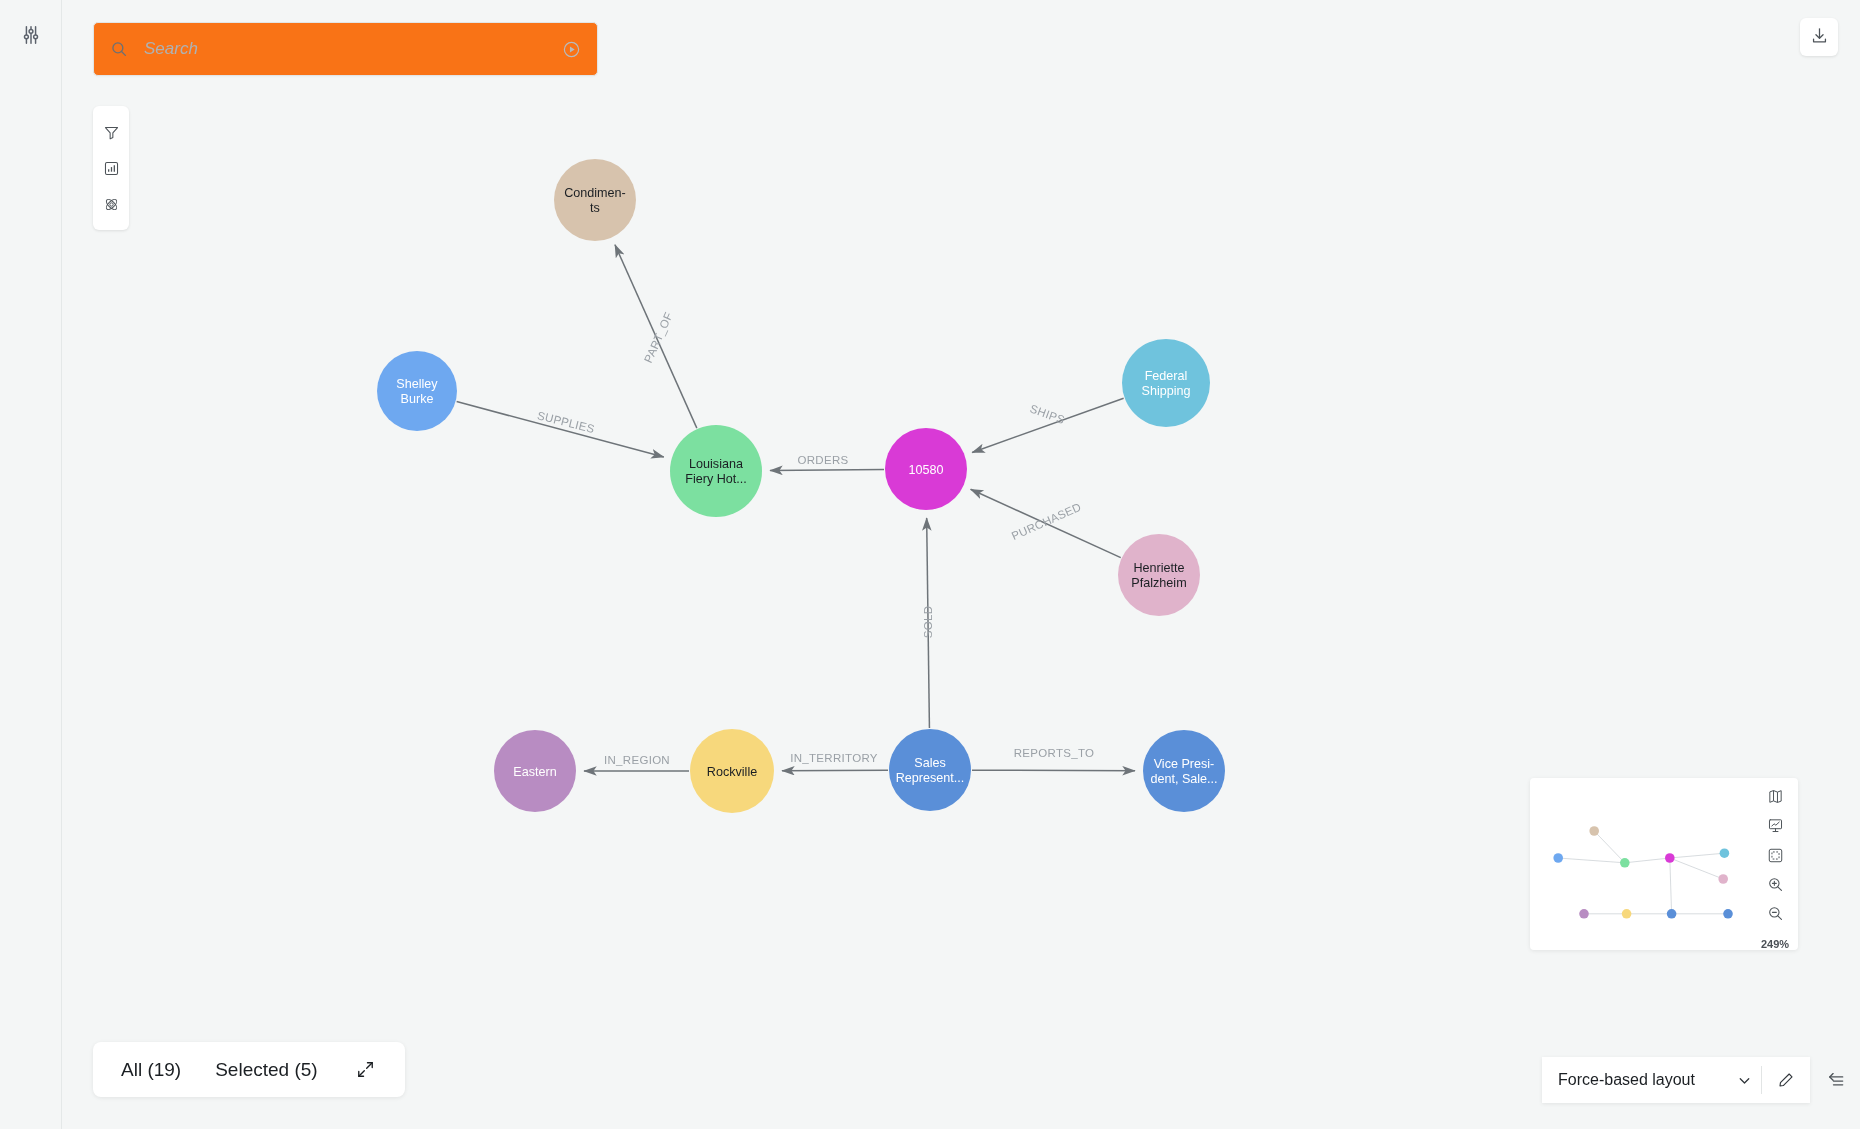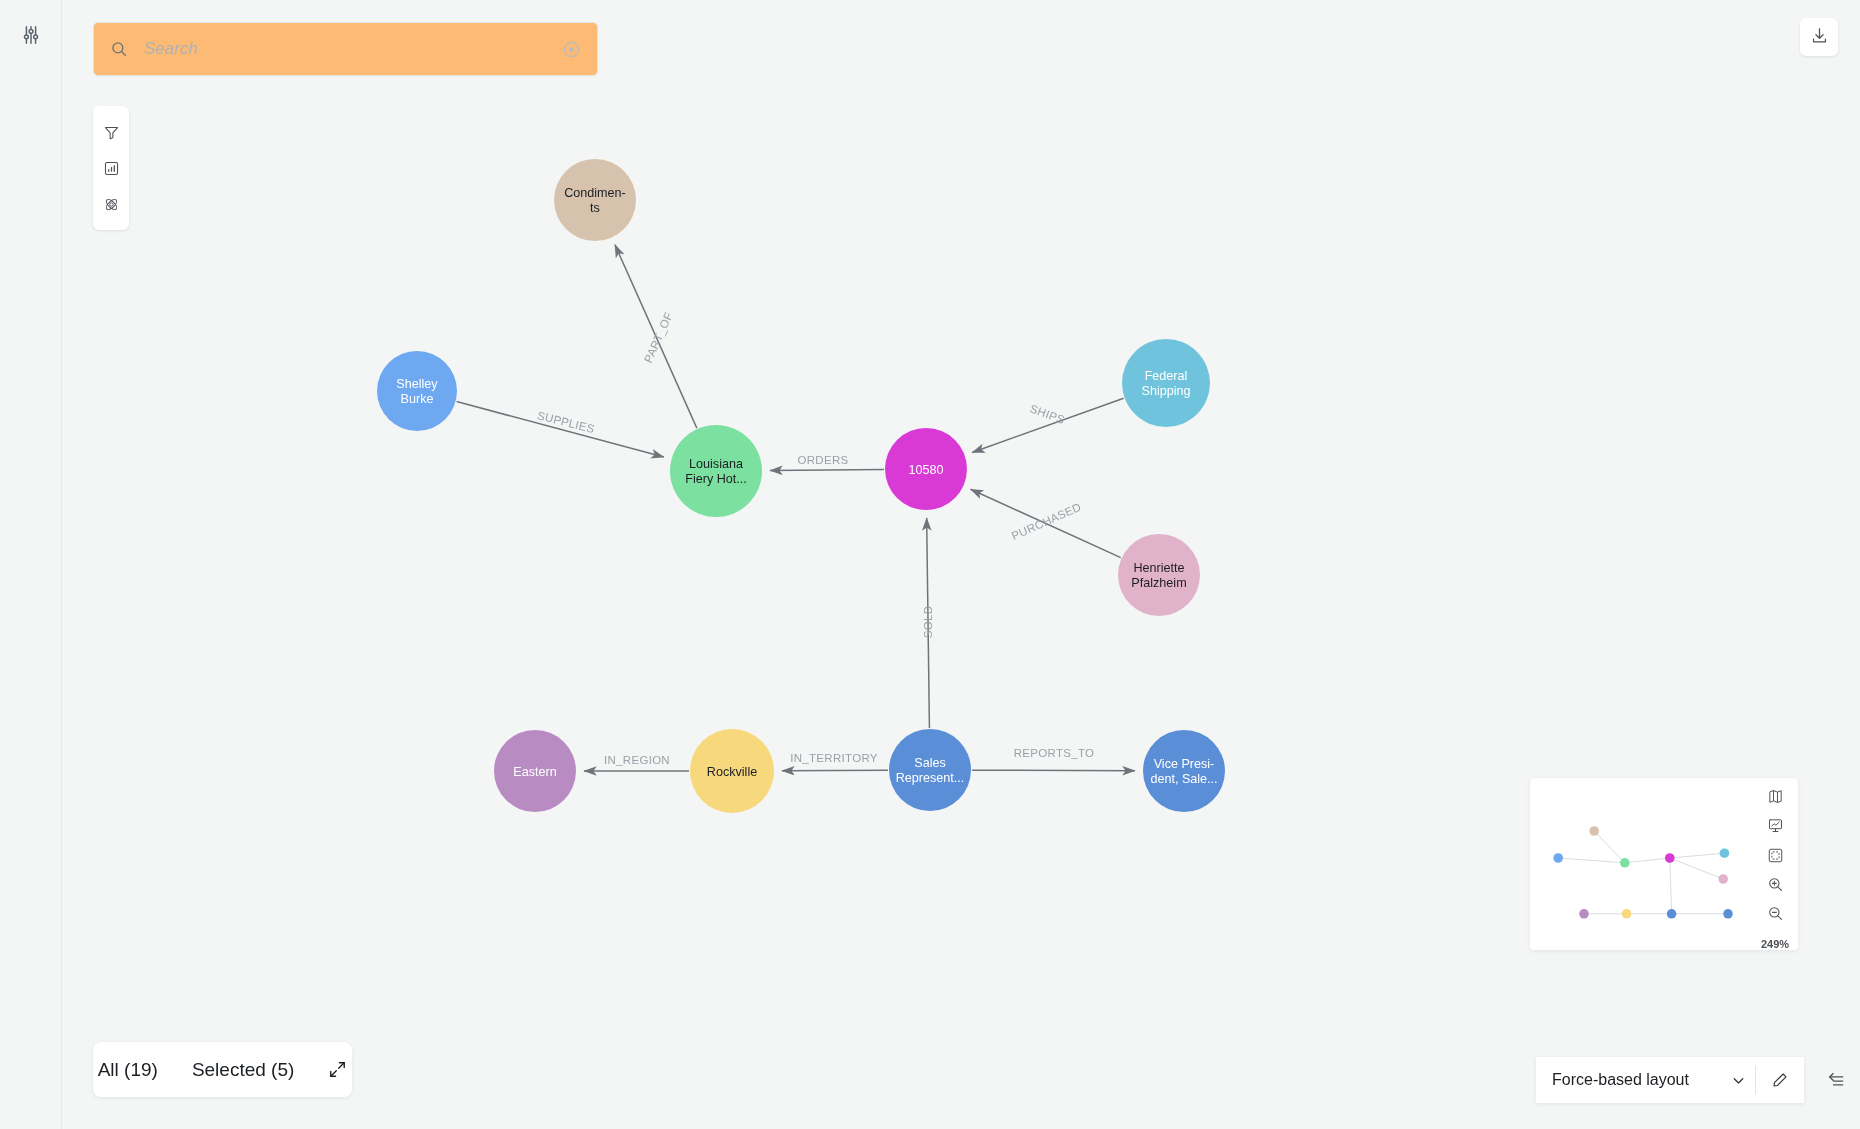--- a/index.html
+++ b/index.html
@@ -28,21 +28,21 @@
     position: absolute; left: 62px; top: 0;
     width: 1798px; height: 1129px;
     background: #f4f6f6; overflow: hidden;
   }
   .canvas svg.graph { position: absolute; left: 0; top: 0; }
 
   
   .search-bar {
     position: absolute; left: 93px; top: 22px;
     width: 505px; height: 54px;
-    background: #fdba74; border: 1px solid #e2e5e5; border-radius: 5px;
+    background: #f97316; border: 1px solid #e2e5e5; border-radius: 5px;
     display: flex; align-items: center; padding: 0 14px;
     box-shadow: 0 1px 2px rgba(0,0,0,0.03);
   }
   .search-bar .s-icon { width: 22px; height: 22px; flex: 0 0 22px; display:flex; align-items:center; justify-content:center;}
   .search-input {
     flex: 1; border: none; outline: none; margin-left: 14px;
     font-size: 17px; font-family: "Liberation Sans", sans-serif;
     font-style: italic; color: #4a4a4a; background: transparent;
   }
   .search-input::placeholder { color: #aeb2b4; font-style: italic; }
@@ -65,23 +65,23 @@
   .download-btn {
     position: absolute; right: 22px; top: 18px;
     width: 38px; height: 38px; background: #fff; border-radius: 6px;
     box-shadow: 0 1px 3px rgba(0,0,0,0.10);
     display: flex; align-items: center; justify-content: center; cursor: pointer;
   }
 
   
   .status-bar {
     position: absolute; left: 93px; bottom: 32px;
-    width: 259px; height: 55px; background: #fff; border-radius: 8px;
+    width: 312px; height: 55px; background: #fff; border-radius: 8px;
     box-shadow: 0 1px 4px rgba(0,0,0,0.08);
-    display: flex; align-items: center; gap: 34px; padding: 0 28px; justify-content: center;
+    display: flex; align-items: center; gap: 34px; padding: 0 28px;
   }
   .status-bar .st-label { font-size: 19px; color: #1b1f23; white-space: nowrap; }
   .status-bar .expand-ic { margin-left: auto; width: 24px; height: 24px; display:flex; align-items:center; justify-content:center; cursor:pointer;}
 
   
   .minimap {
     position: absolute; right: 62px; bottom: 179px;
     width: 268px; height: 172px; background: #fff; border-radius: 4px;
     box-shadow: 0 1px 4px rgba(0,0,0,0.08);
     display: flex;
@@ -89,21 +89,21 @@
   .minimap .mm-canvas { flex: 1; position: relative; overflow: hidden; }
   .minimap .mm-tools {
     width: 46px; display: flex; flex-direction: column;
     align-items: center; padding-top: 8px; gap: 8px;
   }
   .minimap .mm-tools .mm-btn { width: 26px; height: 26px; display:flex; align-items:center; justify-content:center; cursor:pointer;}
   .minimap .zoom-level { font-size: 11px; color: #4a4f55; font-weight: bold; margin-top: 6px; }
 
   
   .layout-bar {
-    position: absolute; right: 56px; bottom: 26px;
+    position: absolute; right: 50px; bottom: 26px;
     width: 268px; height: 46px; background: #fff;
     box-shadow: 0 1px 4px rgba(0,0,0,0.08);
     display: flex; align-items: center;
   }
   .layout-bar .lb-text { flex: 1; font-size: 16px; color: #1b1f23; padding-left: 16px; }
   .layout-bar .lb-caret { width: 34px; display:flex; align-items:center; justify-content:center; cursor:pointer;}
   .layout-bar .lb-div { width: 1px; height: 28px; background: #e2e5e5; }
   .layout-bar .lb-edit { width: 48px; display:flex; align-items:center; justify-content:center; cursor:pointer;}
   .collapse-right {
     position: absolute; right: 10px; bottom: 36px;

